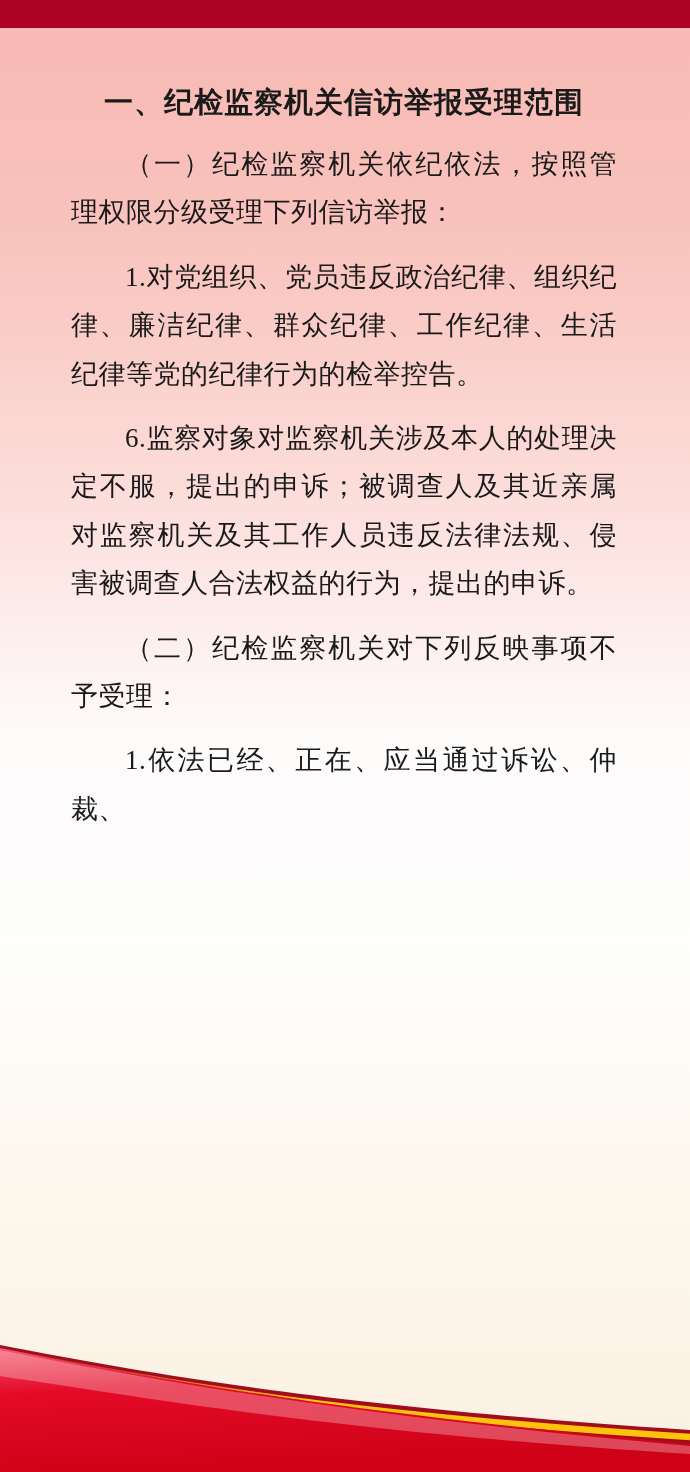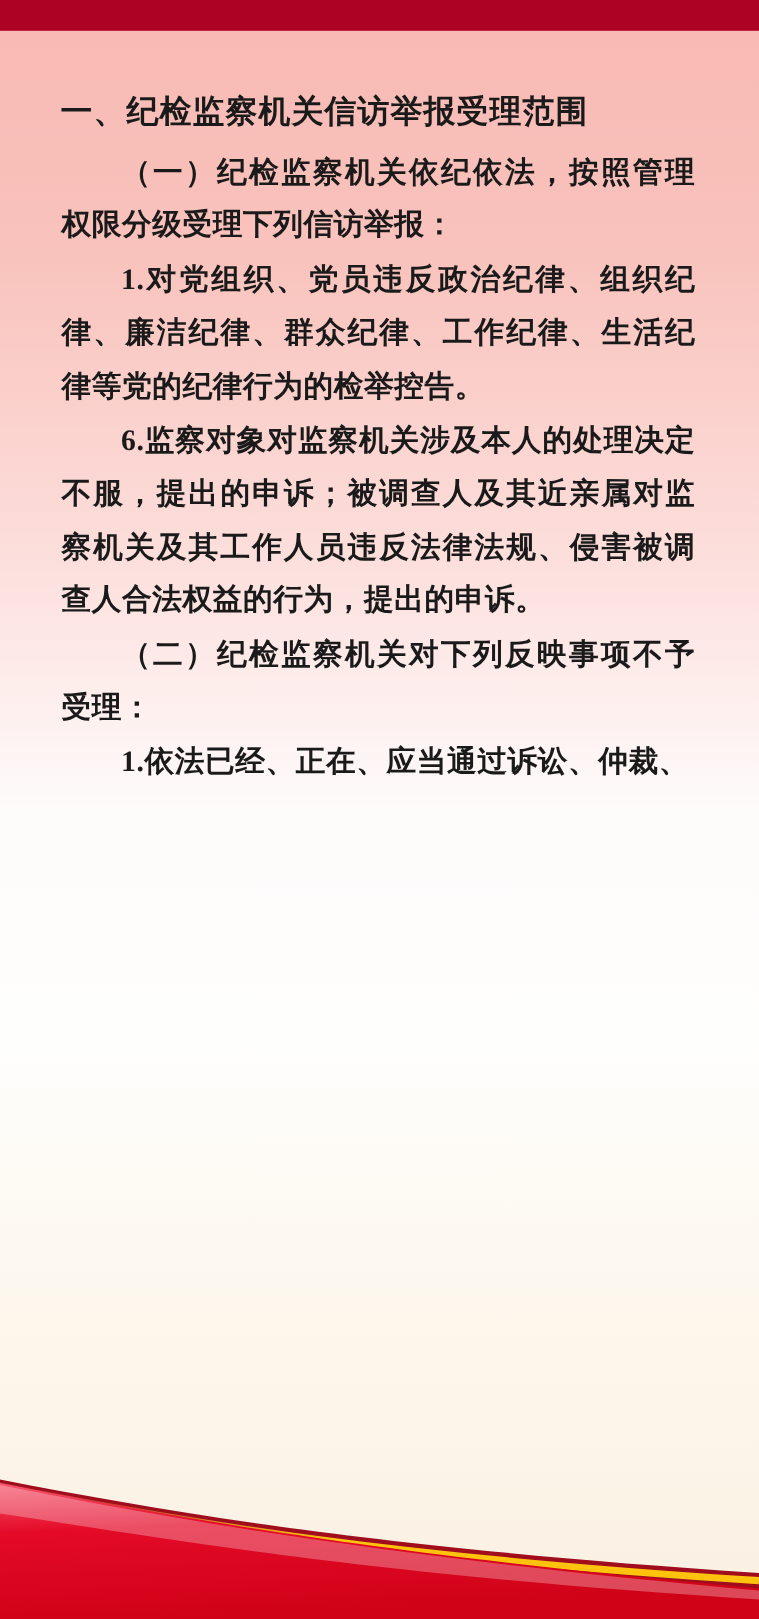--- a/index.html
+++ b/index.html
@@ -35,31 +35,30 @@
     left: 55px;
     width: 578px;
     color: #1a1a1a;
   }
   .doc-title {
     margin: 0 0 8px 0;
     font-family: "Liberation Sans", "DejaVu Sans", sans-serif;
     font-size: 29px;
     font-weight: bold;
     line-height: 44px;
-    text-align: left;
+    text-align: center;
     letter-spacing: 1px;
   }
   .doc-body p {
-    margin: 1px;
+    margin: 16px;
     text-indent: 2em;
     font-size: 27px;
     line-height: 48.4px;
     text-align: justify;
     letter-spacing: 0.5px;
-    font-weight: bold;
   }
   .ribbon {
     position: absolute;
     left: 0;
     bottom: 0;
     width: 690px;
     height: 142px;
     display: block;
   }
 </style>

